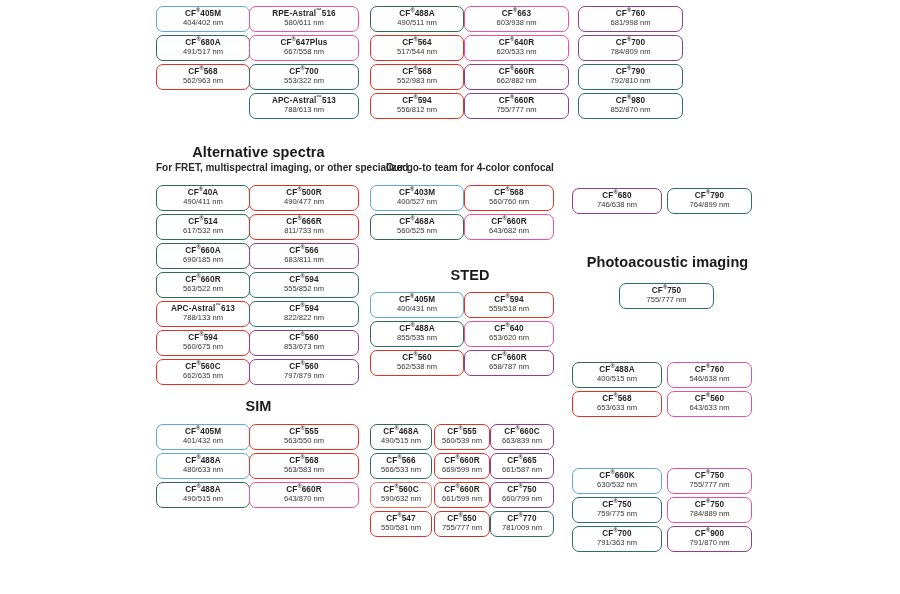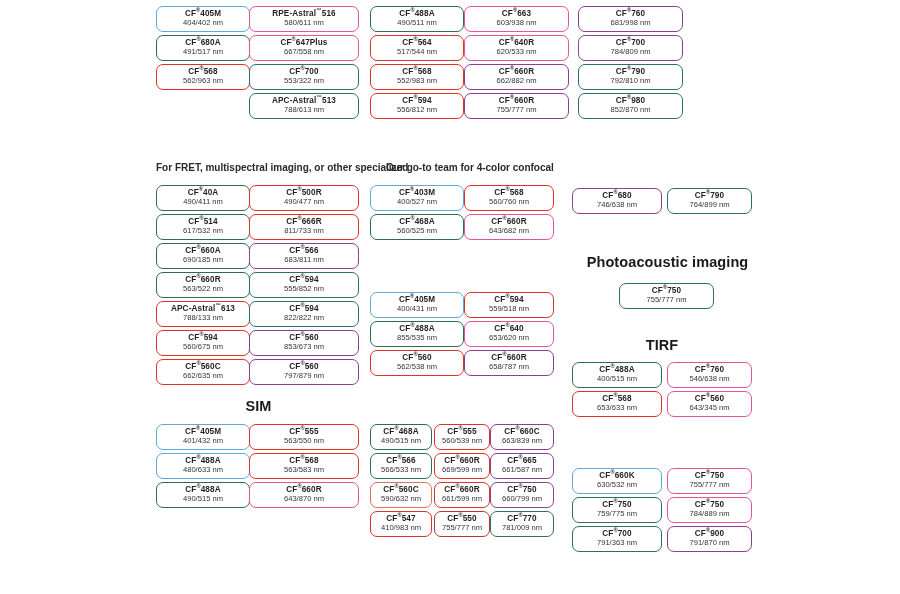--- a/index.html
+++ b/index.html
@@ -142,20 +142,21 @@
       <div class="sp">784/809 nm</div>
     </div>
     <div class="chip" style="left: 578px; top: 64px; width: 105px; height: 26px; border-color: rgb(43, 111, 107);">
       <div class="nm"><span>CF</span><sup>®</sup><span>790</span></div>
       <div class="sp">792/810 nm</div>
     </div>
     <div class="chip" style="left: 578px; top: 93px; width: 105px; height: 26px; border-color: rgb(43, 111, 107);">
       <div class="nm"><span>CF</span><sup>®</sup><span>980</span></div>
       <div class="sp">852/870 nm</div>
     </div>
+    <div class="sec-title" style="left: 156px; top: 144px; width: 205px;">Alternative spectra</div>
     <div class="sec-sub" style="left: 156px; top: 162px; width: 205px;">For FRET, multispectral imaging, or other specialized</div>
     <div class="chip" style="left: 156px; top: 185px; width: 94px; height: 26px; border-color: rgb(47, 107, 79);">
       <div class="nm"><span>CF</span><sup>®</sup><span>40A</span></div>
       <div class="sp">490/411 nm</div>
     </div>
     <div class="chip" style="left: 156px; top: 214px; width: 94px; height: 26px; border-color: rgb(47, 107, 79);">
       <div class="nm"><span>CF</span><sup>®</sup><span>514</span></div>
       <div class="sp">617/532 nm</div>
     </div>
     <div class="chip" style="left: 156px; top: 243px; width: 94px; height: 26px; border-color: rgb(47, 107, 79);">
@@ -216,20 +217,21 @@
       <div class="sp">560/525 nm</div>
     </div>
     <div class="chip" style="left: 464px; top: 185px; width: 90px; height: 26px; border-color: rgb(224, 49, 39);">
       <div class="nm"><span>CF</span><sup>®</sup><span>568</span></div>
       <div class="sp">560/760 nm</div>
     </div>
     <div class="chip" style="left: 464px; top: 214px; width: 90px; height: 26px; border-color: rgb(232, 81, 157);">
       <div class="nm"><span>CF</span><sup>®</sup><span>660R</span></div>
       <div class="sp">643/682 nm</div>
     </div>
+    <div class="sec-title" style="left: 370px; top: 267px; width: 200px;">STED</div>
     <div class="chip" style="left: 370px; top: 292px; width: 94px; height: 26px; border-color: rgb(95, 168, 220);">
       <div class="nm"><span>CF</span><sup>®</sup><span>405M</span></div>
       <div class="sp">400/431 nm</div>
     </div>
     <div class="chip" style="left: 370px; top: 321px; width: 94px; height: 26px; border-color: rgb(47, 107, 79);">
       <div class="nm"><span>CF</span><sup>®</sup><span>488A</span></div>
       <div class="sp">855/535 nm</div>
     </div>
     <div class="chip" style="left: 370px; top: 350px; width: 94px; height: 26px; border-color: rgb(224, 49, 39);">
       <div class="nm"><span>CF</span><sup>®</sup><span>560</span></div>
@@ -253,36 +255,35 @@
       <div class="sp">755/777 nm</div>
     </div>
     <div class="chip" style="left: 572px; top: 188px; width: 90px; height: 26px; border-color: rgb(141, 63, 143);">
       <div class="nm"><span>CF</span><sup>®</sup><span>680</span></div>
       <div class="sp">746/638 nm</div>
     </div>
     <div class="chip" style="left: 667px; top: 188px; width: 85px; height: 26px; border-color: rgb(43, 111, 107);">
       <div class="nm"><span>CF</span><sup>®</sup><span>790</span></div>
       <div class="sp">764/899 nm</div>
     </div>
-    <div class="sec-title" style="left: 572px; top: 337px; width: 180px;">TIRF</div>
     <div class="chip" style="left: 572px; top: 362px; width: 90px; height: 26px; border-color: rgb(47, 107, 79);">
       <div class="nm"><span>CF</span><sup>®</sup><span>488A</span></div>
       <div class="sp">400/515 nm</div>
     </div>
     <div class="chip" style="left: 572px; top: 391px; width: 90px; height: 26px; border-color: rgb(224, 49, 39);">
       <div class="nm"><span>CF</span><sup>®</sup><span>568</span></div>
       <div class="sp">653/633 nm</div>
     </div>
     <div class="chip" style="left: 667px; top: 362px; width: 85px; height: 26px; border-color: rgb(232, 81, 157);">
       <div class="nm"><span>CF</span><sup>®</sup><span>760</span></div>
       <div class="sp">546/638 nm</div>
     </div>
     <div class="chip" style="left: 667px; top: 391px; width: 85px; height: 26px; border-color: rgb(232, 81, 157);">
       <div class="nm"><span>CF</span><sup>®</sup><span>560</span></div>
-      <div class="sp">643/345 nm</div>
+      <div class="sp">643/633 nm</div>
     </div>
     <div class="chip" style="left: 572px; top: 468px; width: 90px; height: 26px; border-color: rgb(95, 168, 220);">
       <div class="nm"><span>CF</span><sup>®</sup><span>660K</span></div>
       <div class="sp">630/532 nm</div>
     </div>
     <div class="chip" style="left: 572px; top: 497px; width: 90px; height: 26px; border-color: rgb(43, 111, 107);">
       <div class="nm"><span>CF</span><sup>®</sup><span>750</span></div>
       <div class="sp">759/775 nm</div>
     </div>
     <div class="chip" style="left: 572px; top: 526px; width: 90px; height: 26px; border-color: rgb(43, 111, 107);">
@@ -333,21 +334,21 @@
     <div class="chip" style="left: 370px; top: 453px; width: 62px; height: 26px; border-color: rgb(43, 111, 107);">
       <div class="nm"><span>CF</span><sup>®</sup><span>566</span></div>
       <div class="sp">566/533 nm</div>
     </div>
     <div class="chip" style="left: 370px; top: 482px; width: 62px; height: 26px; border-color: rgb(224, 112, 94);">
       <div class="nm"><span>CF</span><sup>®</sup><span>560C</span></div>
       <div class="sp">590/632 nm</div>
     </div>
     <div class="chip" style="left: 370px; top: 511px; width: 62px; height: 26px; border-color: rgb(224, 49, 39);">
       <div class="nm"><span>CF</span><sup>®</sup><span>547</span></div>
-      <div class="sp">410/983 nm</div>
+      <div class="sp">550/581 nm</div>
     </div>
     <div class="chip" style="left: 434px; top: 424px; width: 56px; height: 26px; border-color: rgb(224, 49, 39);">
       <div class="nm"><span>CF</span><sup>®</sup><span>555</span></div>
       <div class="sp">560/539 nm</div>
     </div>
     <div class="chip" style="left: 434px; top: 453px; width: 56px; height: 26px; border-color: rgb(224, 49, 39);">
       <div class="nm"><span>CF</span><sup>®</sup><span>660R</span></div>
       <div class="sp">669/599 nm</div>
     </div>
     <div class="chip" style="left: 434px; top: 482px; width: 56px; height: 26px; border-color: rgb(224, 49, 39);">

